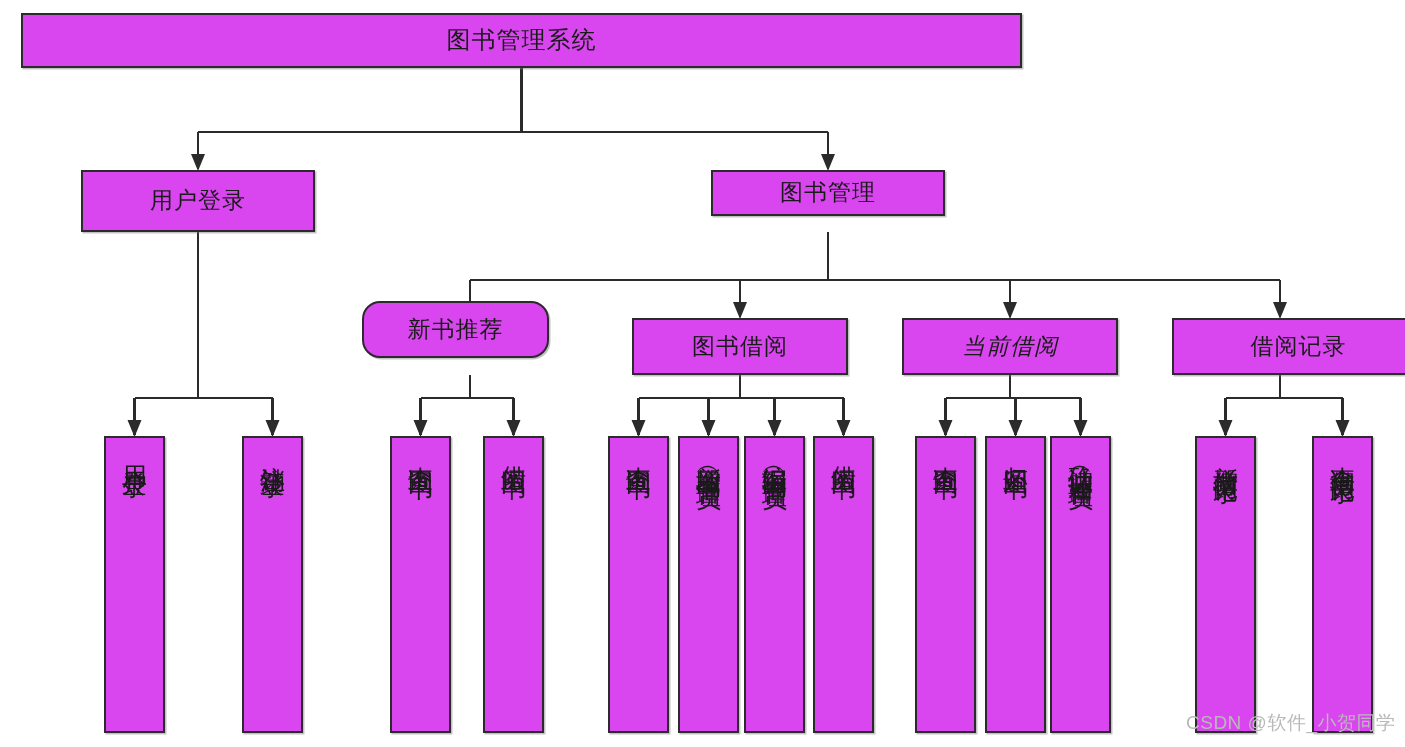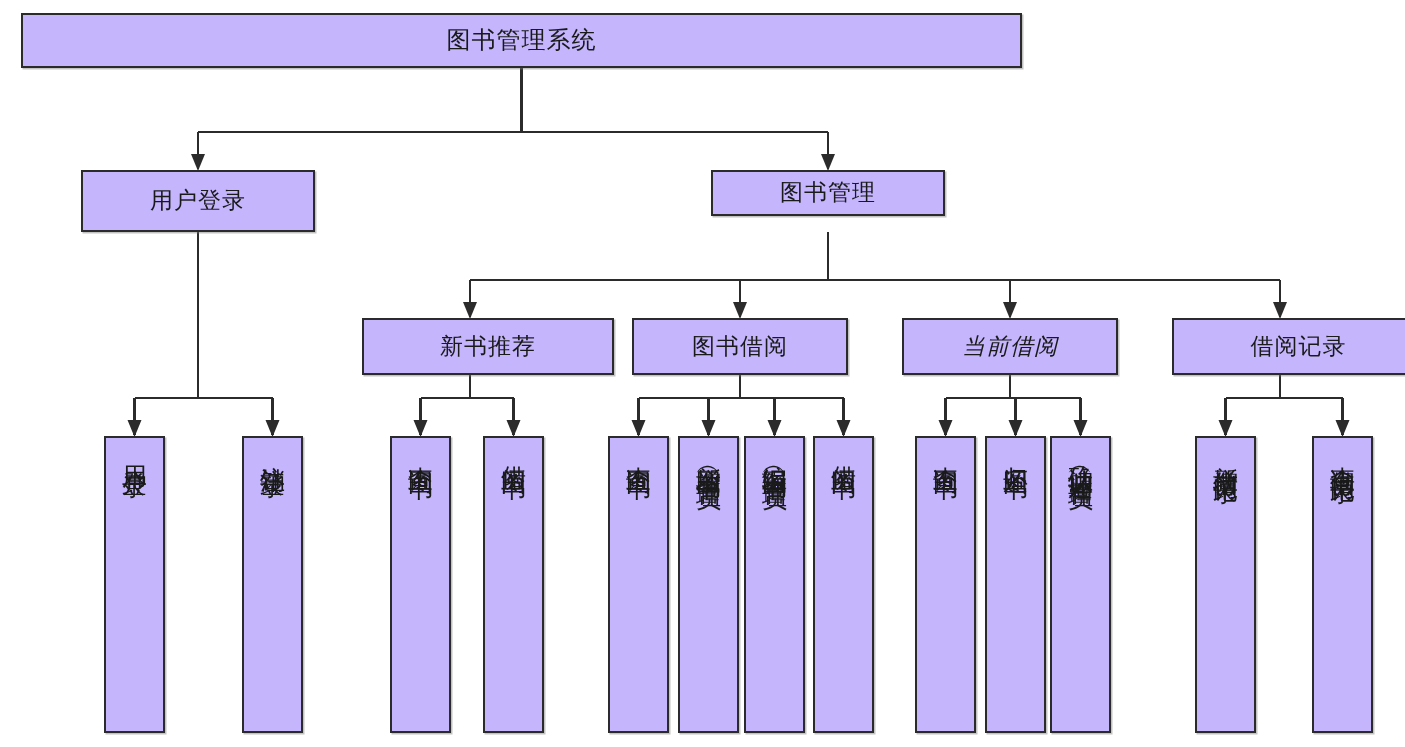--- a/index.html
+++ b/index.html
@@ -10,21 +10,21 @@
     color:#1a1a1a;
     overflow:hidden;
     position:relative;
   }
   #canvas{position:absolute;left:0;top:0;width:1405px;height:747px;}
   #edges{position:absolute;left:0;top:0;width:1405px;height:747px;pointer-events:none;}
 
   .node{
     position:absolute;
     box-sizing:border-box;
-    background:#c4b5fd;
+    background:#d946ef;
     border:2px solid #2b2b2b;
     display:flex;
     align-items:center;
     justify-content:center;
     box-shadow:1.5px 1.5px 0 rgba(120,120,120,.45);
   }
   .node .lbl{
     display:block;
     line-height:1.18;
     letter-spacing:1px;
@@ -117,21 +117,21 @@
   <div id="nodes">
       <div class="node horiz root" style="left: 21px; top: 13px; width: 1001px; height: 55px;">
         <span class="lbl">图书管理系统</span>
       </div>
       <div class="node horiz" style="left: 81px; top: 170px; width: 234px; height: 62px;">
         <span class="lbl">用户登录</span>
       </div>
       <div class="node horiz" style="left: 711px; top: 170px; width: 234px; height: 46px;">
         <span class="lbl">图书管理</span>
       </div>
-      <div class="node horiz" style="left: 362px; top: 318px; width: 252px; height: 57px;">
+      <div class="node horiz" style="left: 362px; top: 301px; width: 187px; height: 57px; border-radius: 18px;">
         <span class="lbl">新书推荐</span>
       </div>
       <div class="node horiz" style="left: 632px; top: 318px; width: 216px; height: 57px;">
         <span class="lbl">图书借阅</span>
       </div>
       <div class="node horiz" style="left: 902px; top: 318px; width: 216px; height: 57px; font-style: italic;">
         <span class="lbl">当前借阅</span>
       </div>
       <div class="node horiz" style="left: 1172px; top: 318px; width: 253px; height: 57px;">
         <span class="lbl">借阅记录</span>
@@ -169,13 +169,14 @@
       <div class="node vert" style="left: 1050px; top: 436px; width: 61px; height: 297px;">
         <span class="lbl">确认归还（管理员）</span>
       </div>
       <div class="node vert" style="left: 1195px; top: 436px; width: 61px; height: 297px;">
         <span class="lbl">新增借阅记录</span>
       </div>
       <div class="node vert" style="left: 1312px; top: 436px; width: 61px; height: 297px;">
         <span class="lbl">查询借阅记录</span>
       </div>
     </div>
+  <div id="watermark">CSDN @软件_小贺同学</div>
 </div>
 
 </body></html>

